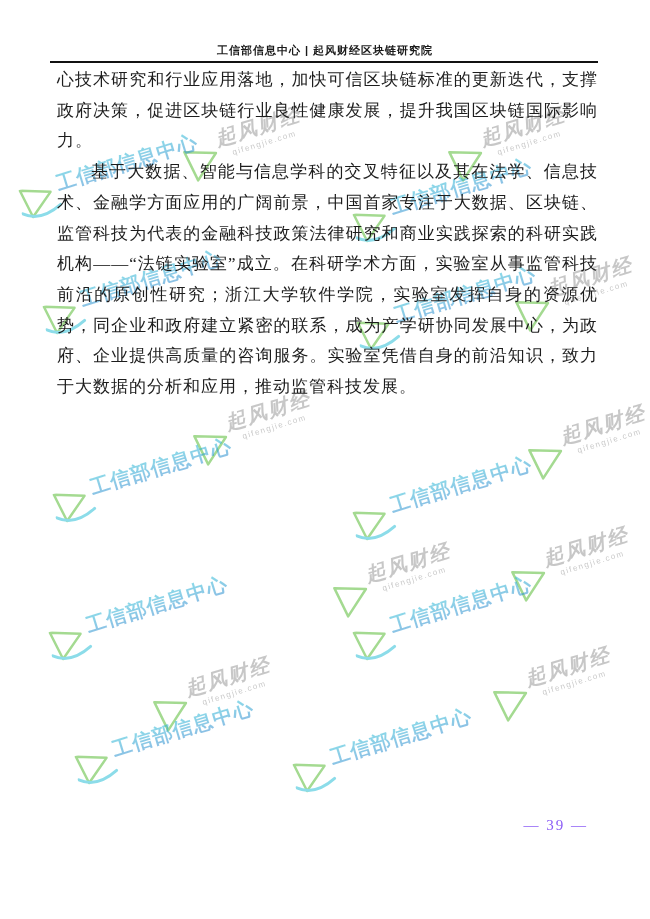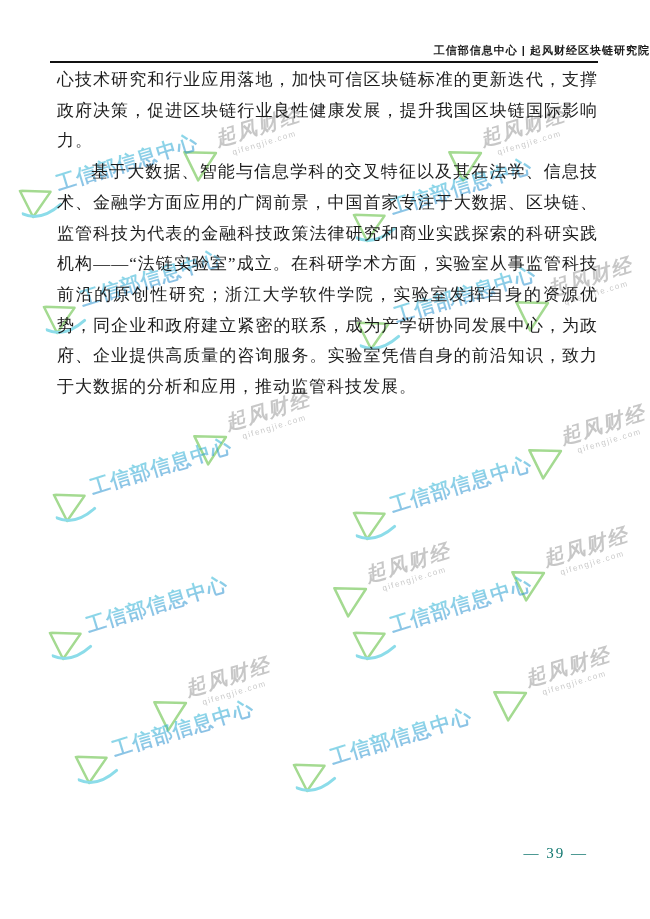--- a/index.html
+++ b/index.html
@@ -3,38 +3,38 @@
 <meta charset="utf-8">
 <style>
   html,body { margin:0; padding:0; background:#ffffff; }
   .page {
     position:relative; width:650px; height:919px; background:#ffffff;
     overflow:hidden; font-family:"Liberation Serif","DejaVu Serif",serif;
   }
   
   .header-title {
     position:absolute; top:43px; left:0; right:0;
-    text-align:right; font-family:"Liberation Sans","DejaVu Sans",sans-serif;
+    text-align:center; font-family:"Liberation Sans","DejaVu Sans",sans-serif;
     font-weight:bold; font-size:11px; letter-spacing:1px; color:#1a1a1a;
   }
   .header-rule {
     position:absolute; top:61px; left:50px; right:52px; height:2px; background:#111;
   }
   
   .content {
     position:absolute; top:65px; left:57px; right:52px;
     font-size:17px; line-height:30.7px; letter-spacing:1px; color:#1d1d1d;
     text-align:justify; text-justify:inter-ideograph;
   }
   .content p { margin:0; }
   .content p.indent { text-indent:2em; }
   
   .page-number {
-    position:absolute; top:845px; right:62px;
-    font-size:15px; letter-spacing:2px; color:#0f766e;
+    position:absolute; top:817px; right:62px;
+    font-size:15px; letter-spacing:2px; color:#8b5cf6;
   }
   
   .wm-layer { position:absolute; inset:0; pointer-events:none; }
   .wm {
     position:absolute; width:170px; height:54px;
     transform:rotate(-17deg); opacity:.55; pointer-events:none;
     font-family:"Liberation Sans","DejaVu Sans",sans-serif;
   }
   .wm svg { position:absolute; left:0; top:14px; }
   .wm-qifeng .wm-brand {

